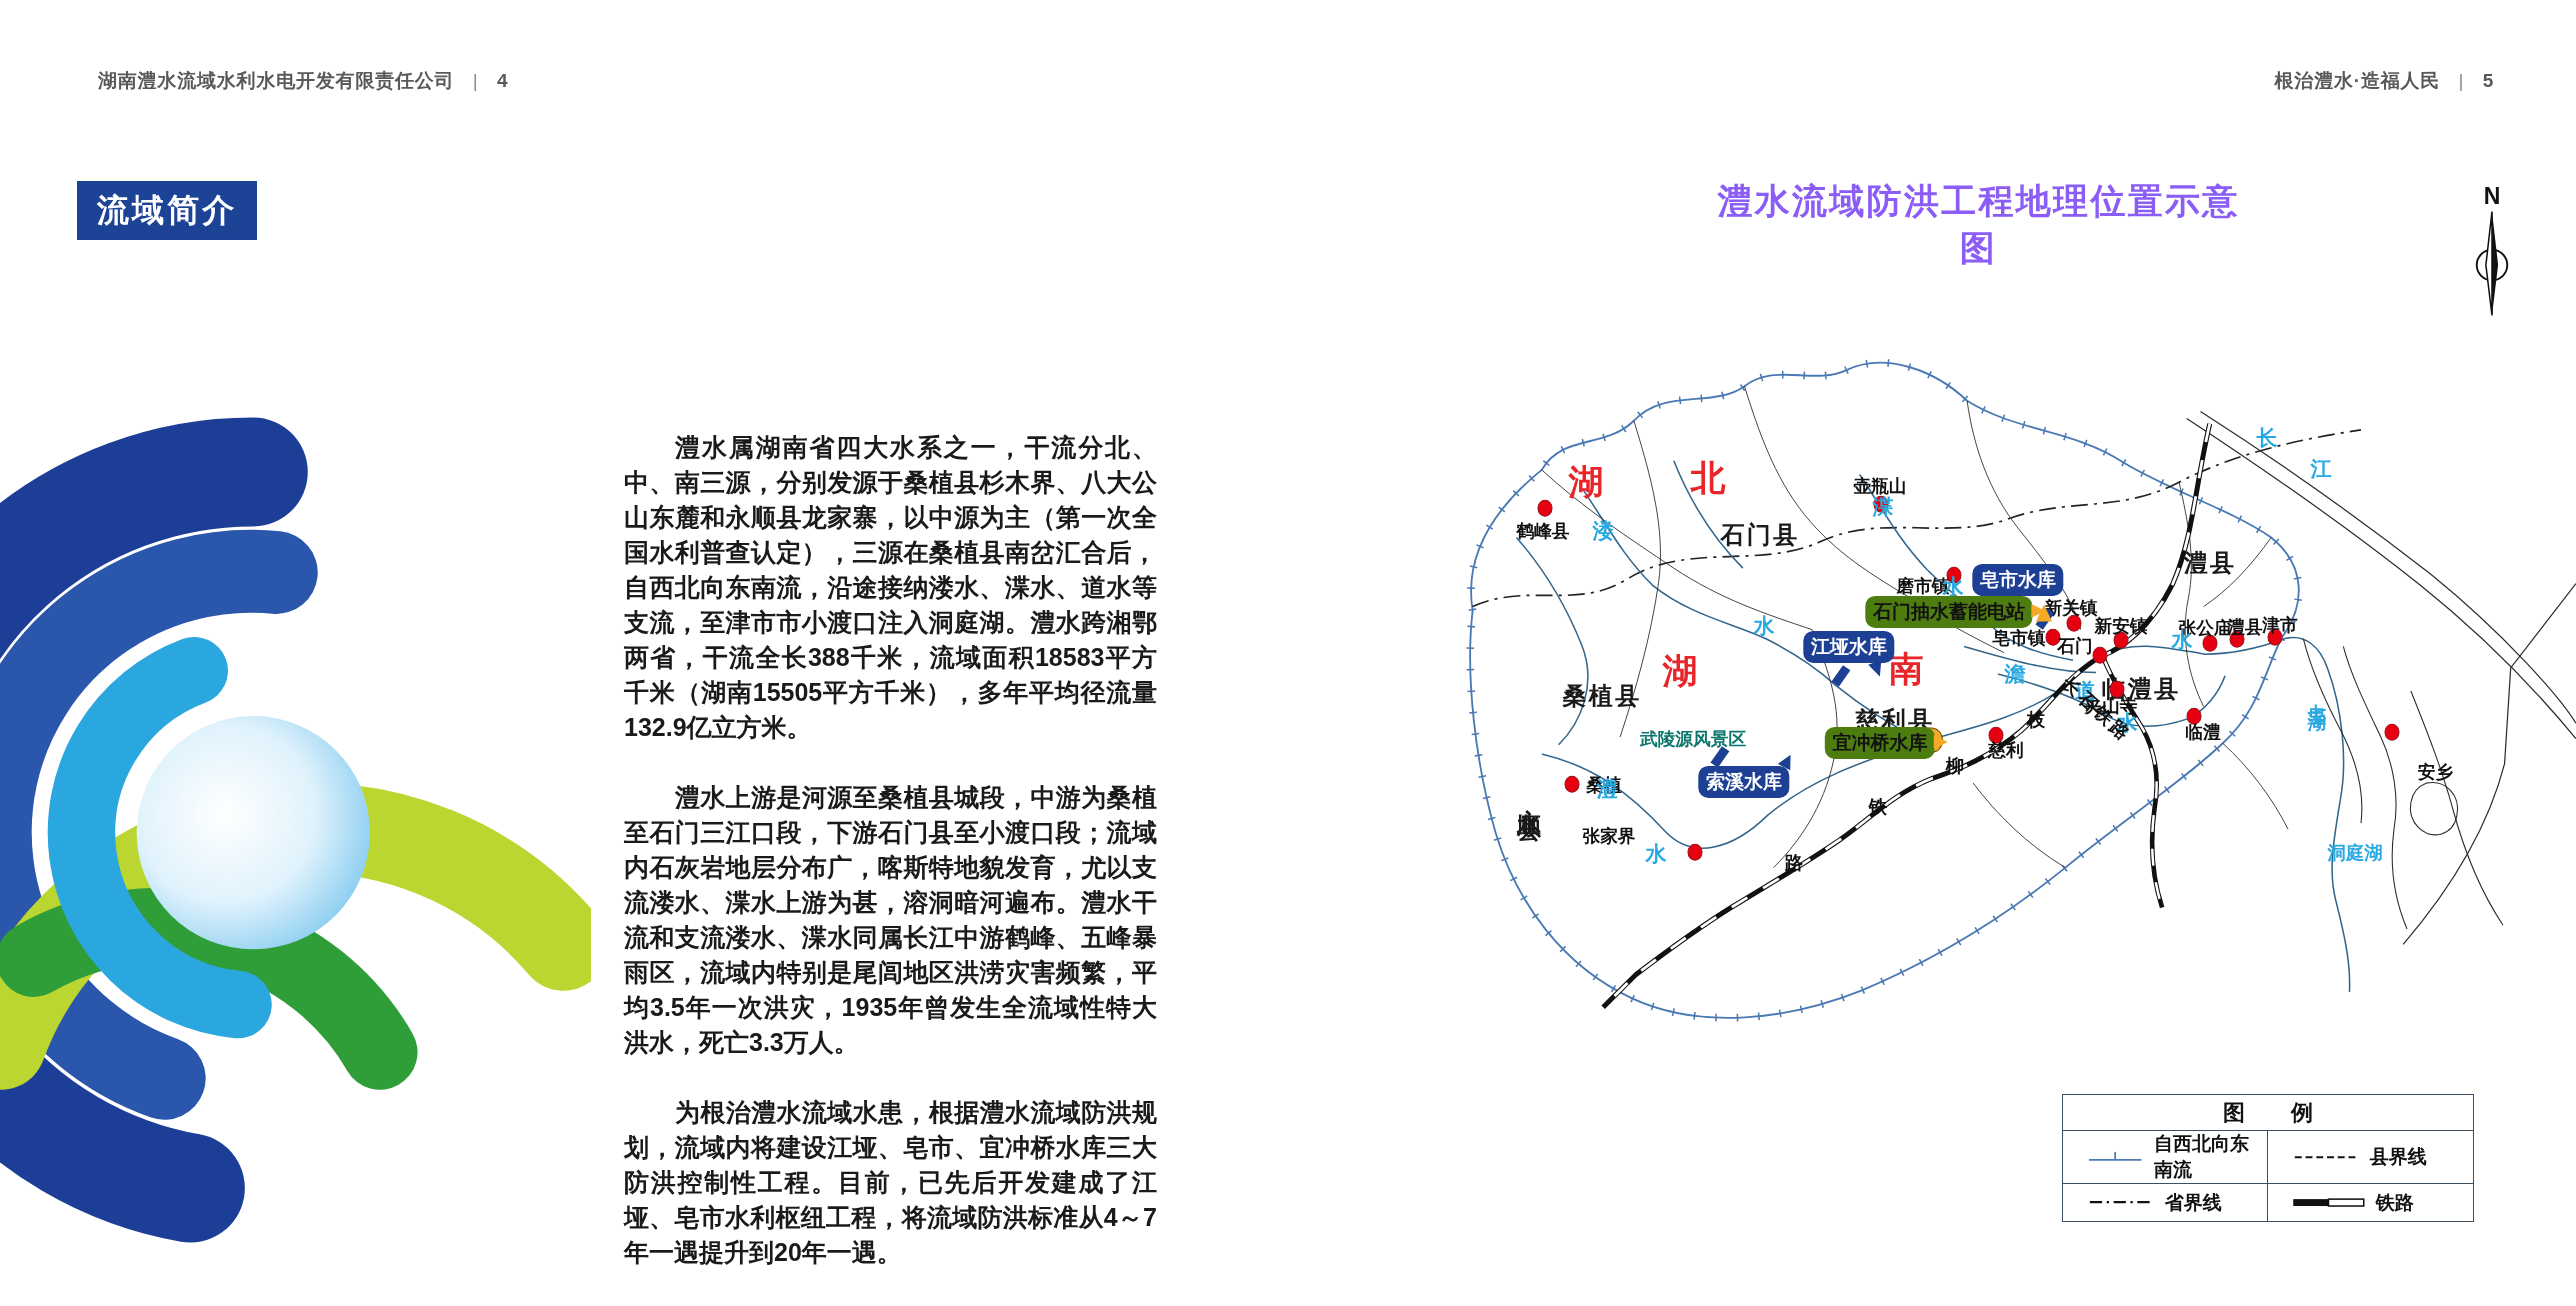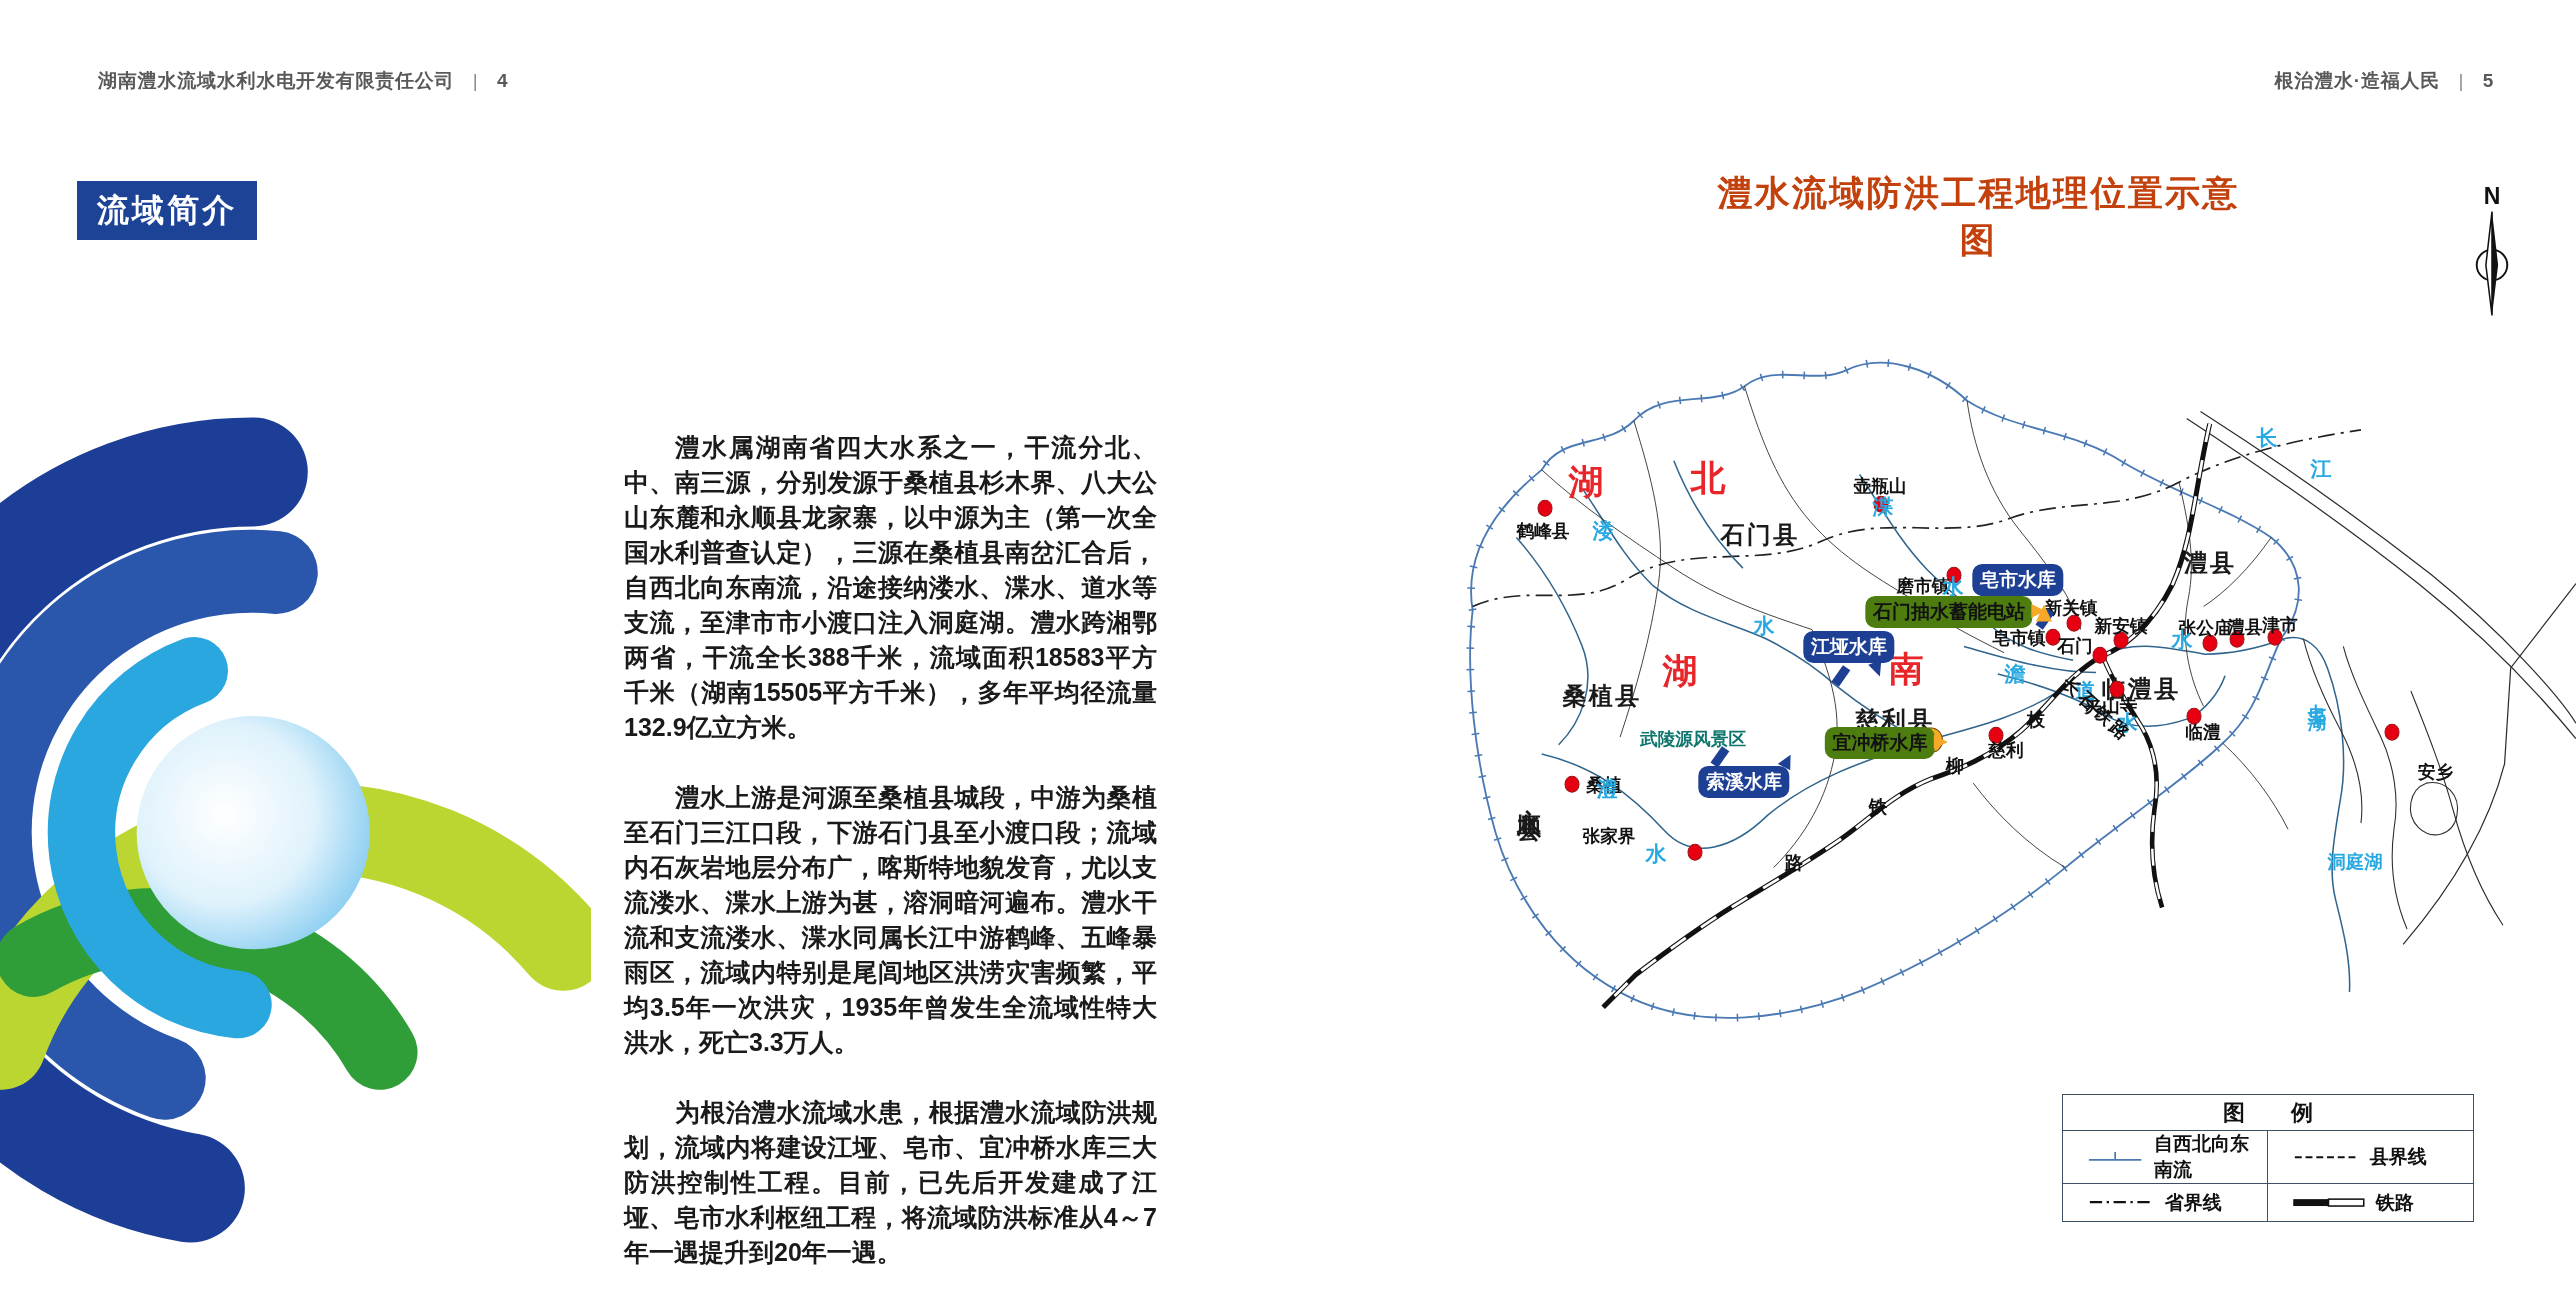--- a/index.html
+++ b/index.html
@@ -14,22 +14,22 @@
   #hdr-right{right:82px;}
 
   
   #section-title{position:absolute;left:77px;top:181px;background:#1d4396;color:#fff;
     font-size:32px;font-weight:bold;padding:7.7px 20px;letter-spacing:3.1px;}
   #paragraphs{position:absolute;left:624px;top:430px;width:533px;}
   #paragraphs p{margin:0 0 35px 0;font-size:25px;line-height:35px;font-weight:600;
     color:#1a1a1a;text-align:justify;text-indent:51px;}
 
   
-  #map-title{position:absolute;left:1706px;top:170px;width:545px;text-align:center;
-    font-size:35px;font-weight:bold;color:#c2410c;letter-spacing:2.3px;}
+  #map-title{position:absolute;left:1706px;top:178px;width:545px;text-align:center;
+    font-size:35px;font-weight:bold;color:#8b5cf6;letter-spacing:2.3px;}
   #compass{position:absolute;left:2475px;top:183px;width:34px;text-align:center;}
   #compass .n{font-size:23px;font-weight:bold;color:#111;}
 
   
   .prov{position:absolute;transform:translate(-50%,-50%);color:#e8262a;font-size:35px;font-weight:bold;}
   .county{position:absolute;transform:translate(-50%,-50%);font-size:24px;font-weight:bold;color:#1a1a1a;letter-spacing:2.3px;white-space:nowrap;}
   .v{writing-mode:vertical-rl;text-orientation:upright;letter-spacing:4.6px;}
   .city-label{position:absolute;transform:translate(-50%,-50%);font-size:17.7px;font-weight:bold;color:#111;white-space:nowrap;}
   .dot{position:absolute;width:13px;height:14.6px;border-radius:50%;background:#e60012;
     border:0.8px solid #9e1418;transform:translate(-50%,-50%);}
@@ -221,21 +221,21 @@
     <div class="river" style="left: 1656px; top: 854px;">水</div>
     <div class="river" style="left: 2182px; top: 640px;">水</div>
     <div class="river" style="left: 2267px; top: 438px;">长</div>
     <div class="river" style="left: 2321px; top: 469px;">江</div>
     <div class="rail-char" style="left: 2036px; top: 719px;">枝</div>
     <div class="rail-char" style="left: 1955px; top: 765px;">柳</div>
     <div class="rail-char" style="left: 1878px; top: 806px;">铁</div>
     <div class="rail-char" style="left: 1794px; top: 862px;">路</div>
     <div class="diag" style="left: 2097px; top: 709px;">长石铁路</div>
     <div class="lake v" style="left: 2317px; top: 696px;">七里湖</div>
-    <div class="lake" style="left: 2355px; top: 852px; margin-top: 9px;">洞庭湖</div>
+    <div class="lake" style="left: 2355px; top: 852px;">洞庭湖</div>
     <div class="landmark" style="left: 1693px; top: 739px;">武陵源风景区</div>
     <div class="badge badge-blue" style="left: 2018px; top: 580px;">皂市水库<span class="tail tail-dl"></span></div>
     <div class="badge badge-blue" style="left: 1849px; top: 647px;">江垭水库<span class="tail tail-dr"></span></div>
     <div class="badge badge-blue" style="left: 1744px; top: 782px;">索溪水库<span class="tail tail-ur"></span></div>
     <div class="badge badge-orange" style="left: 1949px; top: 612px;">石门抽水蓄能电站<span class="tail tail-r"></span></div>
     <div class="badge badge-orange" style="left: 1880px; top: 743px;">宜冲桥水库<span class="tail tail-r"></span></div>
     <div class="marker" style="left: 2045px; top: 619px; width: 9.2px; height: 20px; background: rgb(29, 63, 148); transform: translate(-50%, -50%) rotate(35deg);"></div>
     <div class="marker" style="left: 1841px; top: 676px; width: 9.2px; height: 20px; background: rgb(29, 63, 148); transform: translate(-50%, -50%) rotate(35deg);"></div>
     <div class="marker" style="left: 1720px; top: 757px; width: 9.2px; height: 20px; background: rgb(29, 63, 148); transform: translate(-50%, -50%) rotate(35deg);"></div>
     <div class="marker" style="left: 2044px; top: 613px; width: 0px; height: 0px; border-left: 8.4px solid transparent; border-right: 8.4px solid transparent; border-bottom: 17px solid rgb(247, 169, 40);"></div>

